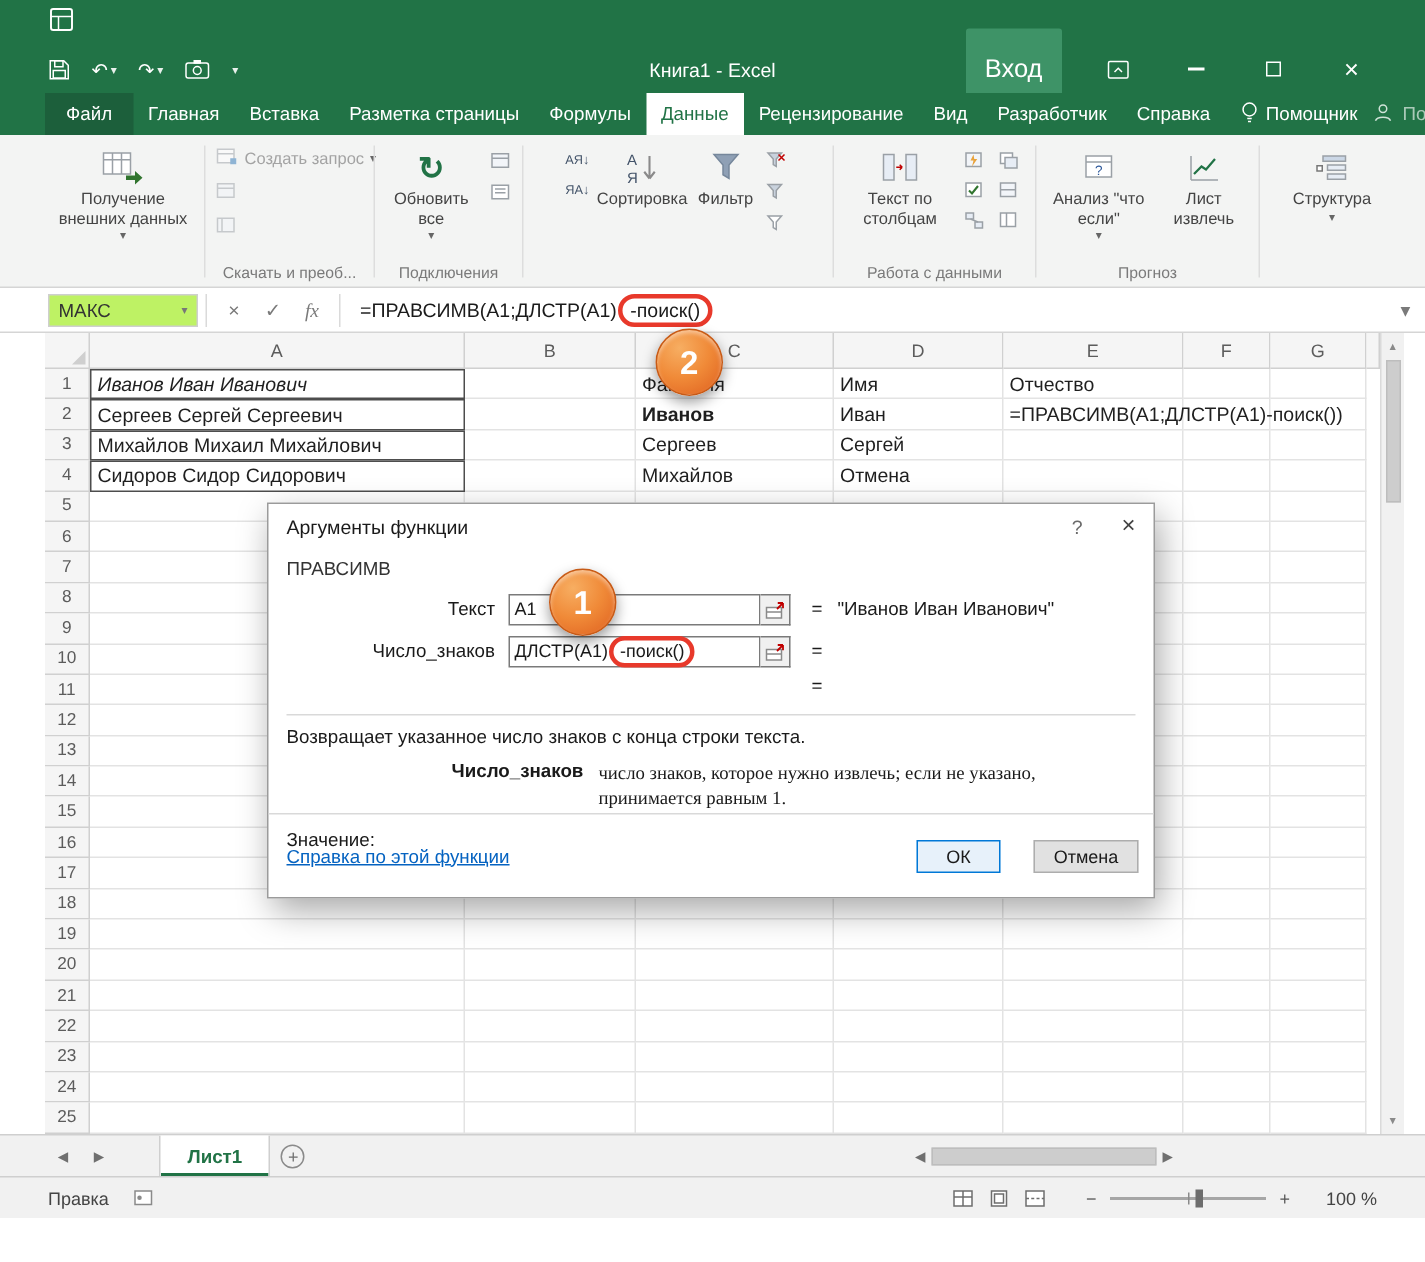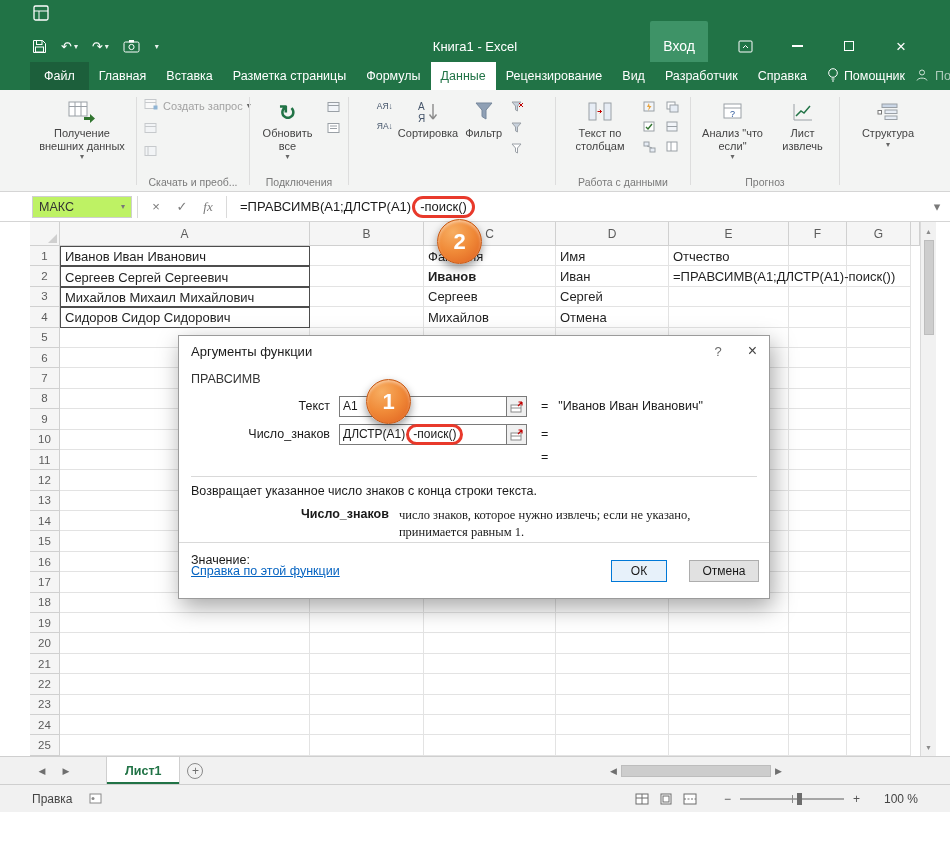--- a/index.html
+++ b/index.html
@@ -7,21 +7,21 @@
   .window { position:relative; width:950px; height:841px; background:#fff; overflow:hidden; }
 
   
   .tb1 { position:absolute; left:0; top:0; width:950px; height:30px; background:#217346; display:flex; align-items:center; padding-left:32px; }
   .tb2 { position:absolute; left:0; top:30px; width:950px; height:32px; background:#217346; display:flex; align-items:center; color:#fff; }
   .qat { display:flex; align-items:center; gap:14px; margin-left:32px; }
   .qbtn { display:flex; align-items:center; gap:2px; color:#fff; font-size:13px; }
   .qcaret { font-size:8px; opacity:.9; }
   .wtitle { position:absolute; left:50%; transform:translateX(-50%); font-size:13px; color:#fff; white-space:nowrap; }
   .tb2-right { margin-left:auto; display:flex; align-items:center; gap:22px; padding-right:34px; }
-  .signin { background:#3E9367; color:#fff; font-size:14px; padding:17px 13px; border-radius:2px; }
+  .signin { background:#3E9367; color:#fff; font-size:17px; padding:17px 13px; border-radius:2px; }
   .wctl { width:30px; height:26px; display:flex; align-items:center; justify-content:center; color:#fff; }
   .minbar { width:11px; height:2px; background:#fff; display:inline-block; }
   .maxbox { width:10px; height:10px; border:1.5px solid #fff; display:inline-block; }
   .closex { font-size:17px; line-height:1; }
 
   
   .tabsrow { position:absolute; left:0; top:62px; width:950px; height:28px; background:#217346; display:flex; align-items:stretch; padding-left:30px; }
   .tab { padding:0 10px; display:flex; align-items:center; color:#fff; font-size:12.5px; white-space:nowrap; }
   .tab.file { background:#1C5F3B; padding:0 14px; }
   .tab.active { background:#fff; color:#217346; font-weight:400; }
@@ -482,21 +482,21 @@
         <div class="colhdr" style="width: 132px;">C</div>
         <div class="colhdr" style="width: 113px;">D</div>
         <div class="colhdr" style="width: 120px;">E</div>
         <div class="colhdr" style="width: 58px;">F</div>
         <div class="colhdr" style="width: 64px;">G</div>
         <div class="colhdr" style="width: 9px;"></div>
       </div>
     <div>
         <div class="grow">
           <div class="rowhdr">1</div>
-          <div class="cell boxed" style="width: 250px;">
+          <div class="cell boxed" style="width: 250px; font-style: italic;">
             <span class="cellv">Иванов Иван Иванович</span>
           </div>
           <div class="cell" style="width: 114px;"></div>
           <div class="cell" style="width: 132px;">
             <span class="cellv">Фамилия</span>
           </div>
           <div class="cell" style="width: 113px;">
             <span class="cellv">Имя</span>
           </div>
           <div class="cell" style="width: 120px;">

